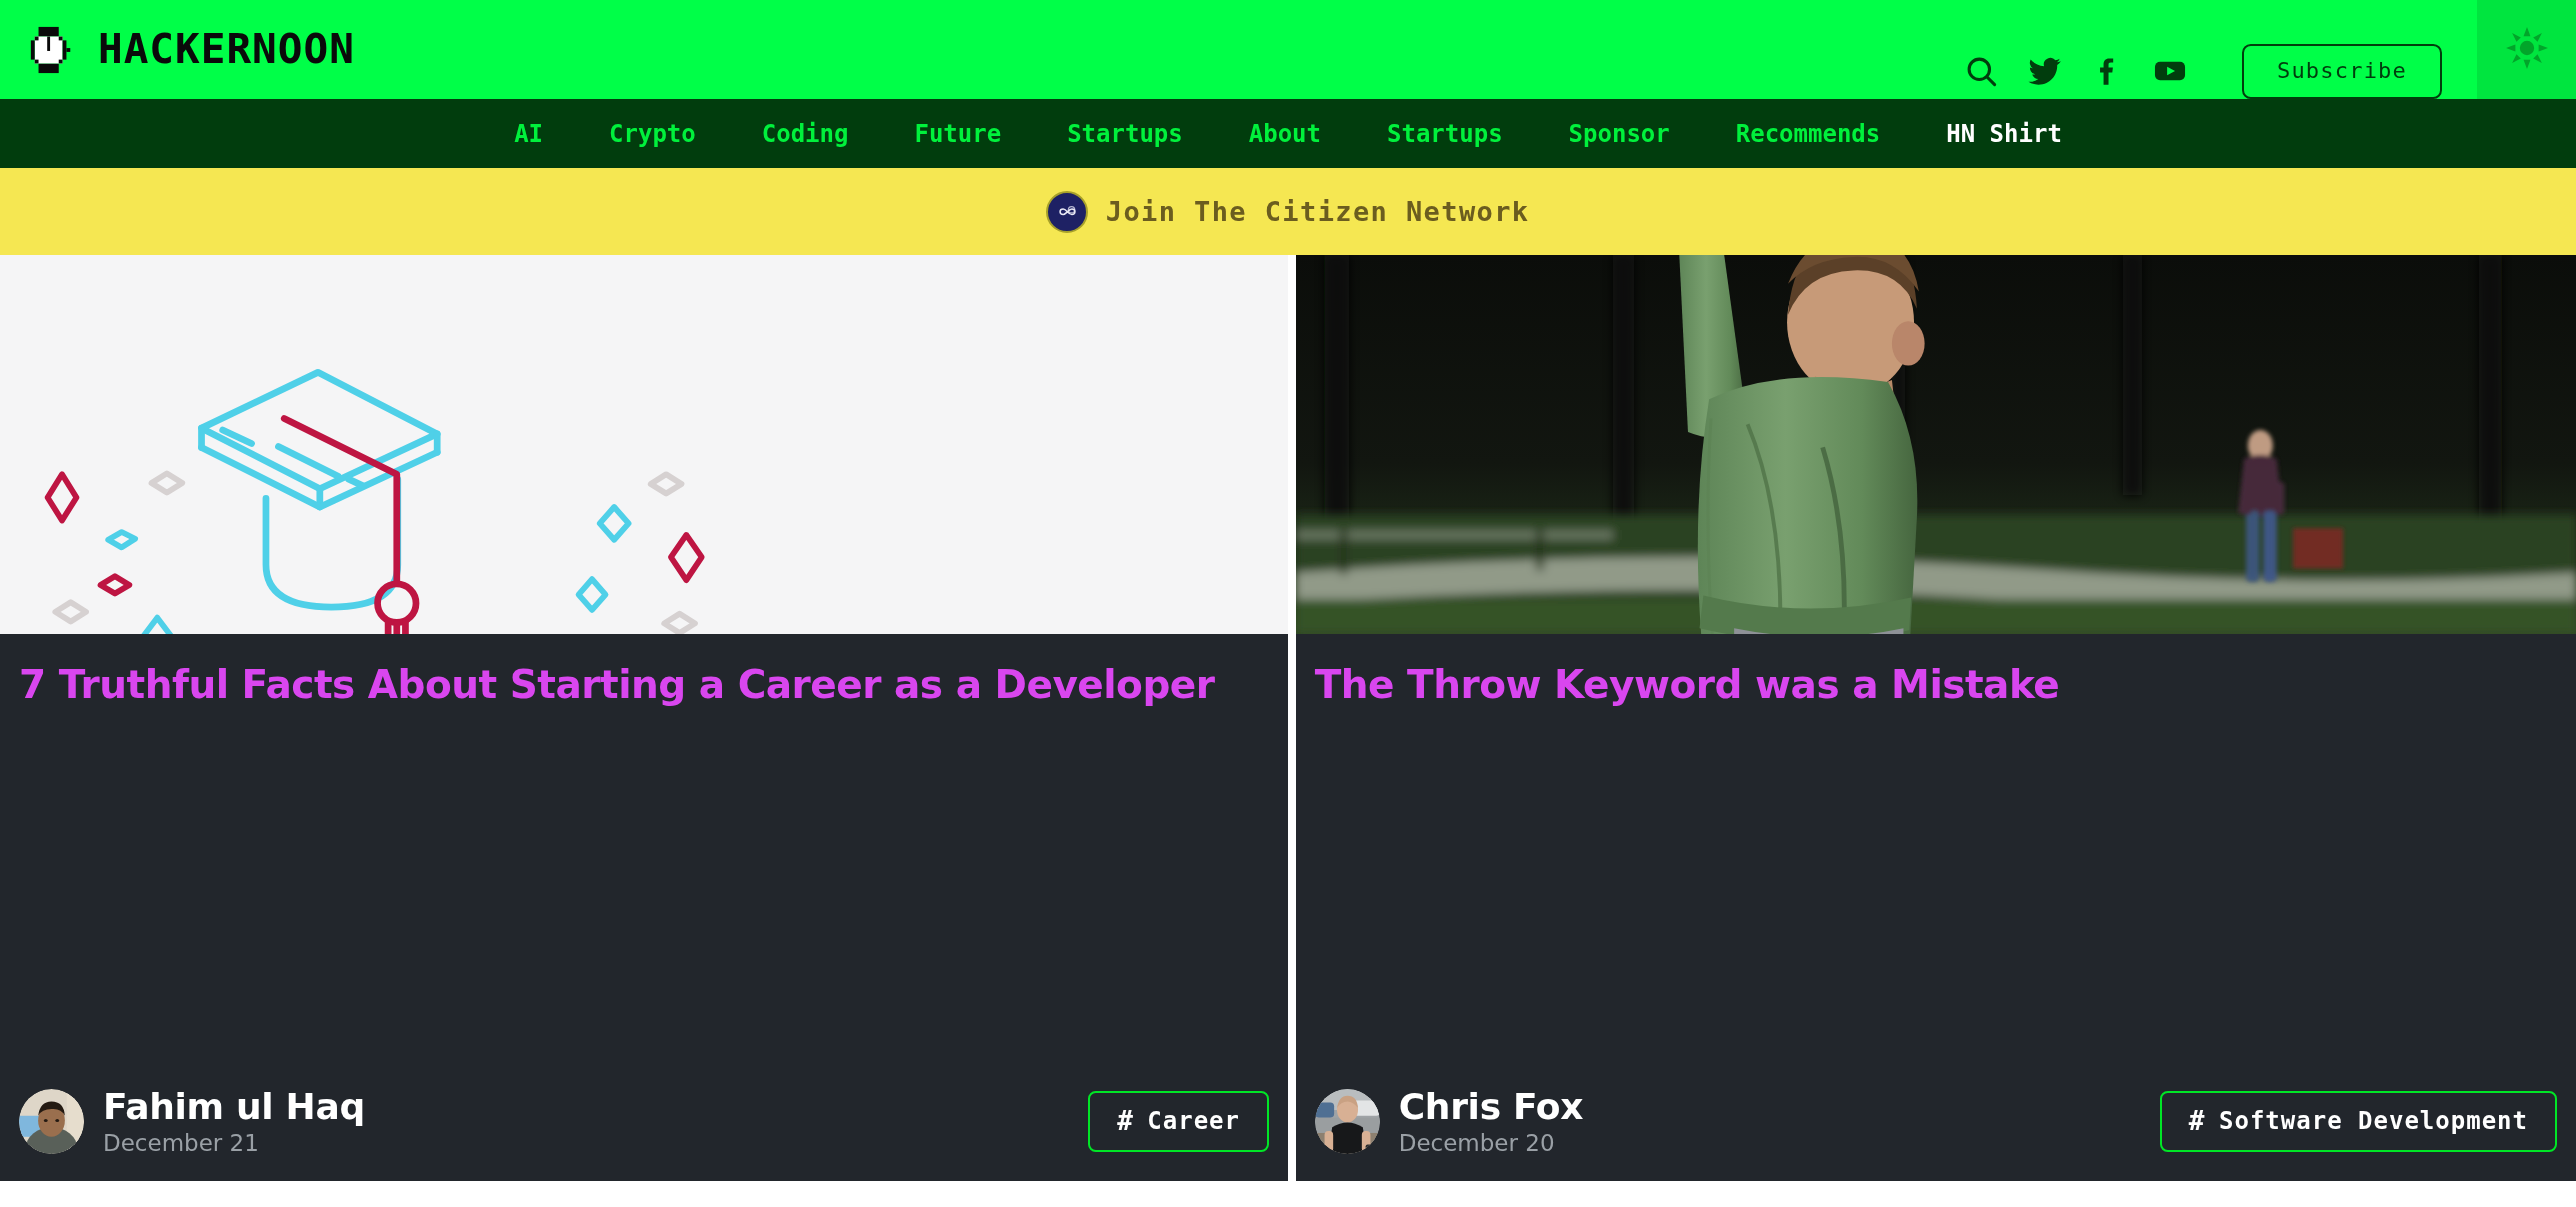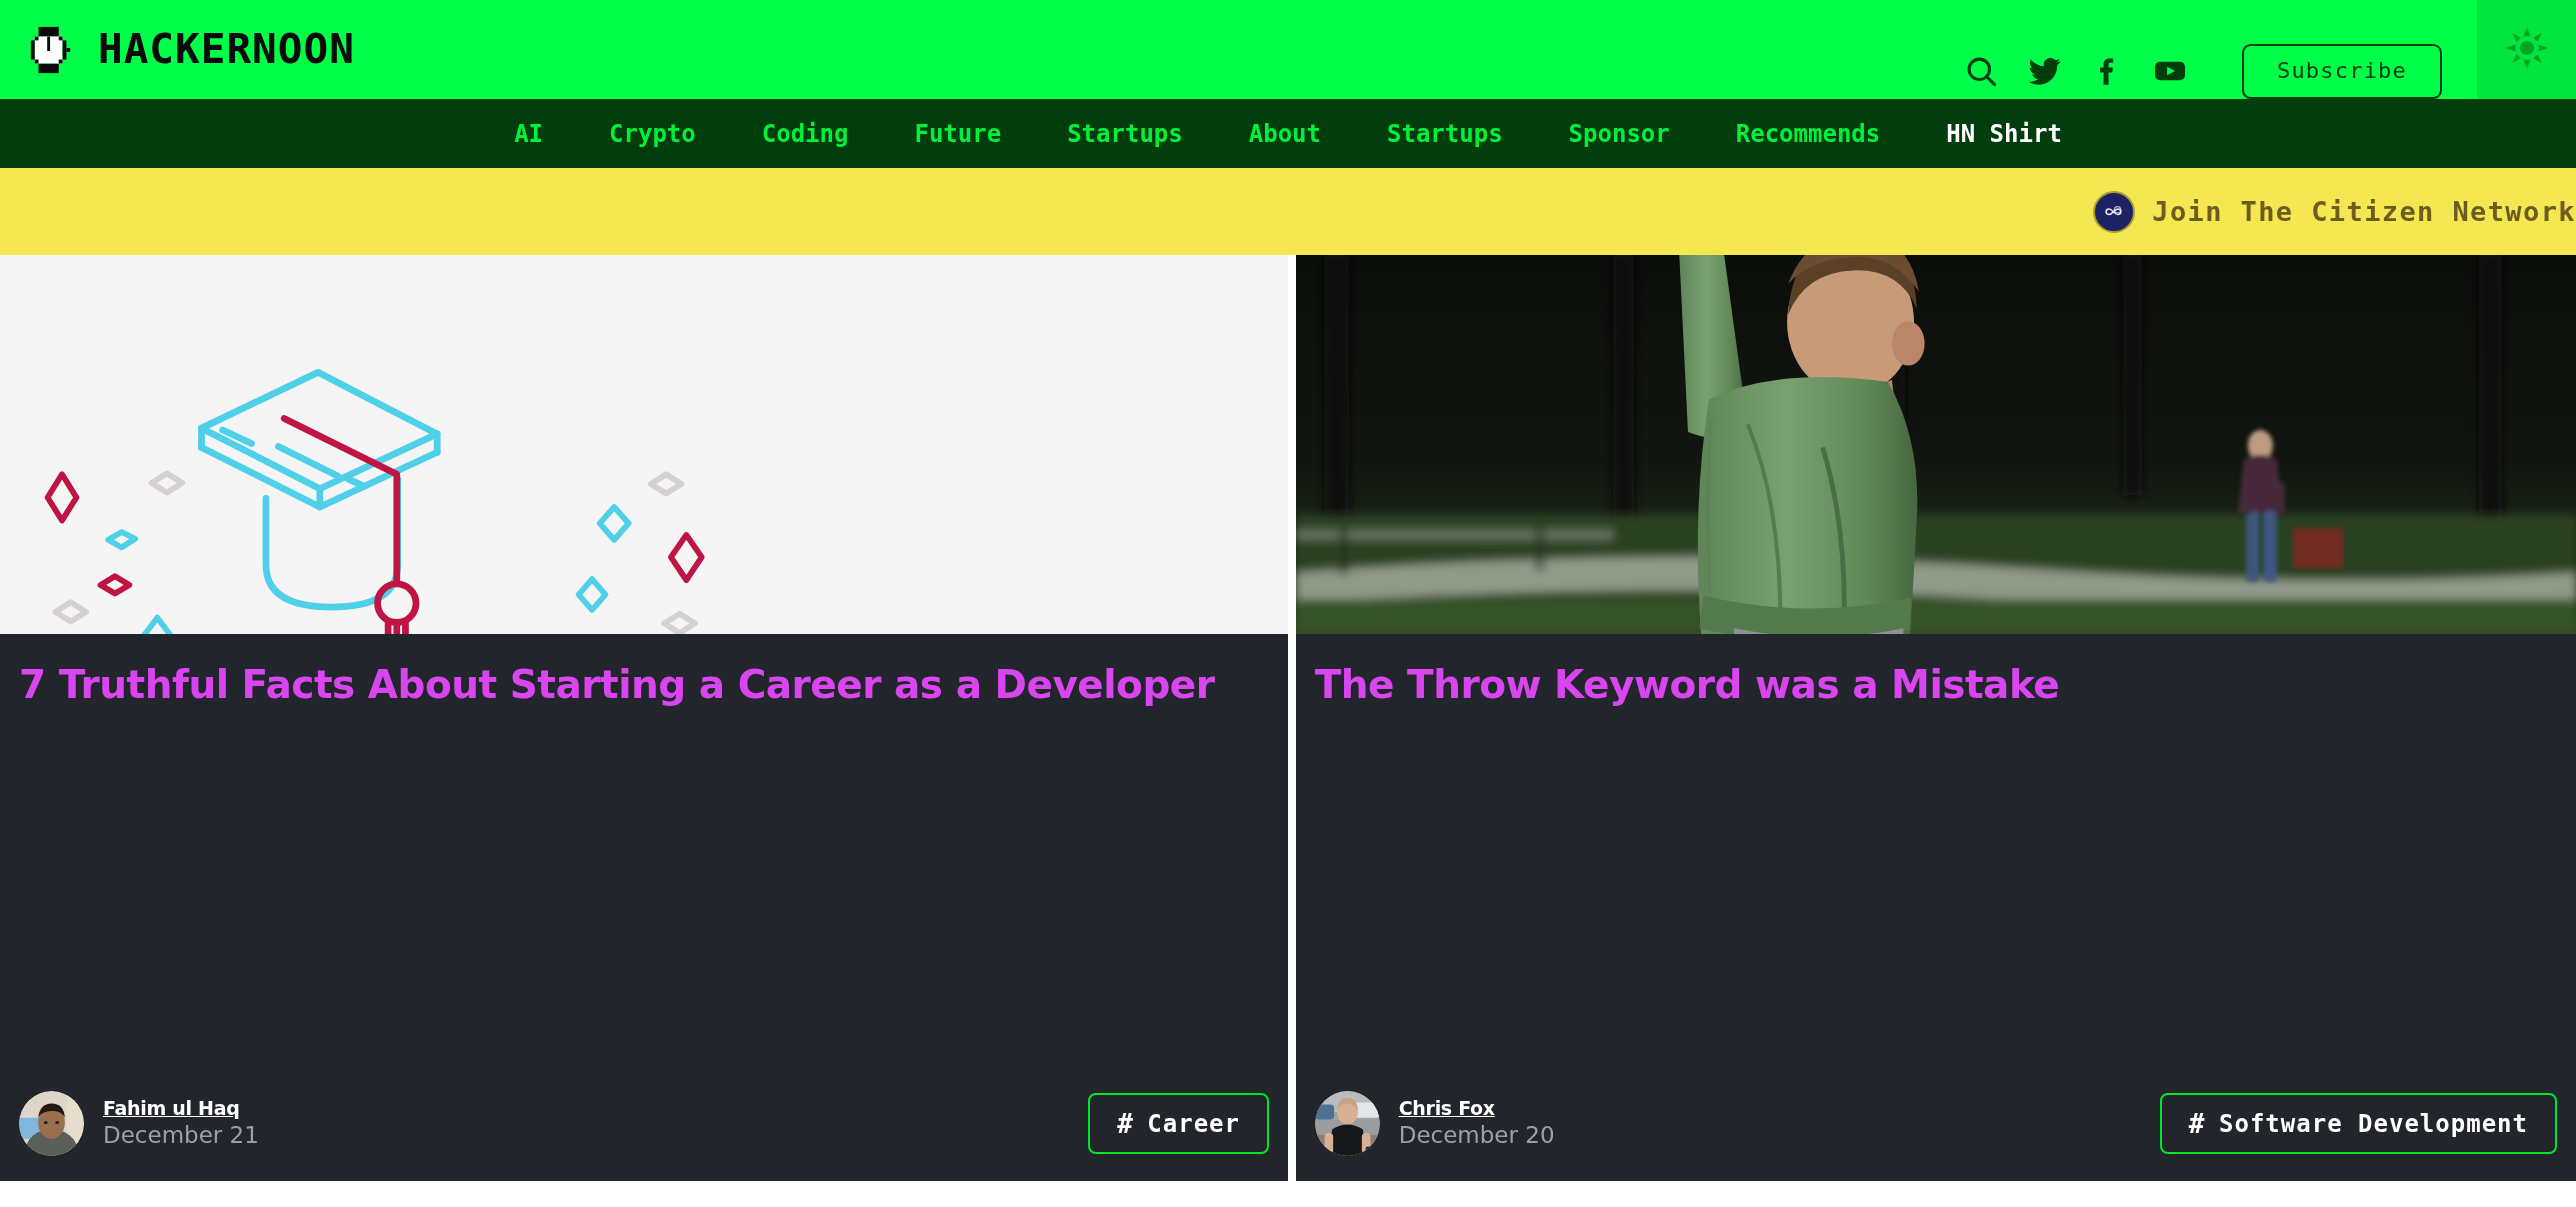--- a/index.html
+++ b/index.html
@@ -121,21 +121,21 @@
     line-height: 1;
   }
   .nav-item.highlight { color: #ffffff; }
 
   
   .banner {
     height: 87px;
     background: #F5E752;
     display: flex;
     align-items: center;
-    justify-content: flex-end;
+    justify-content: center;
     gap: 17.3px;
     cursor: pointer;
   }
   .banner-badge {
     width: 42px;
     height: 42px;
     border-radius: 50%;
     background: #1e2164;
     border: 2.9px solid #a8a12a;
     display: flex;
@@ -231,25 +231,24 @@
     border-radius: 50%;
     overflow: hidden;
     flex-shrink: 0;
     position: relative;
   }
   .avatar svg { display: block; width: 100%; height: 100%; }
   .author-meta { display: flex; flex-direction: column; gap: 1.9px; }
   .author-name {
     color: #ffffff;
     font-family: "DejaVu Sans", "Liberation Sans", sans-serif;
-    font-size: 19px;
+    font-size: 36px;
     font-weight: 700;
     line-height: 1.15;
     letter-spacing: -0.3px;
-    text-decoration: underline;
   }
   .author-date {
     color: #9aa0a6;
     font-family: "DejaVu Sans", "Liberation Sans", sans-serif;
     font-size: 23px;
     font-weight: 400;
     line-height: 1.15;
   }
 
   .tag-btn {

